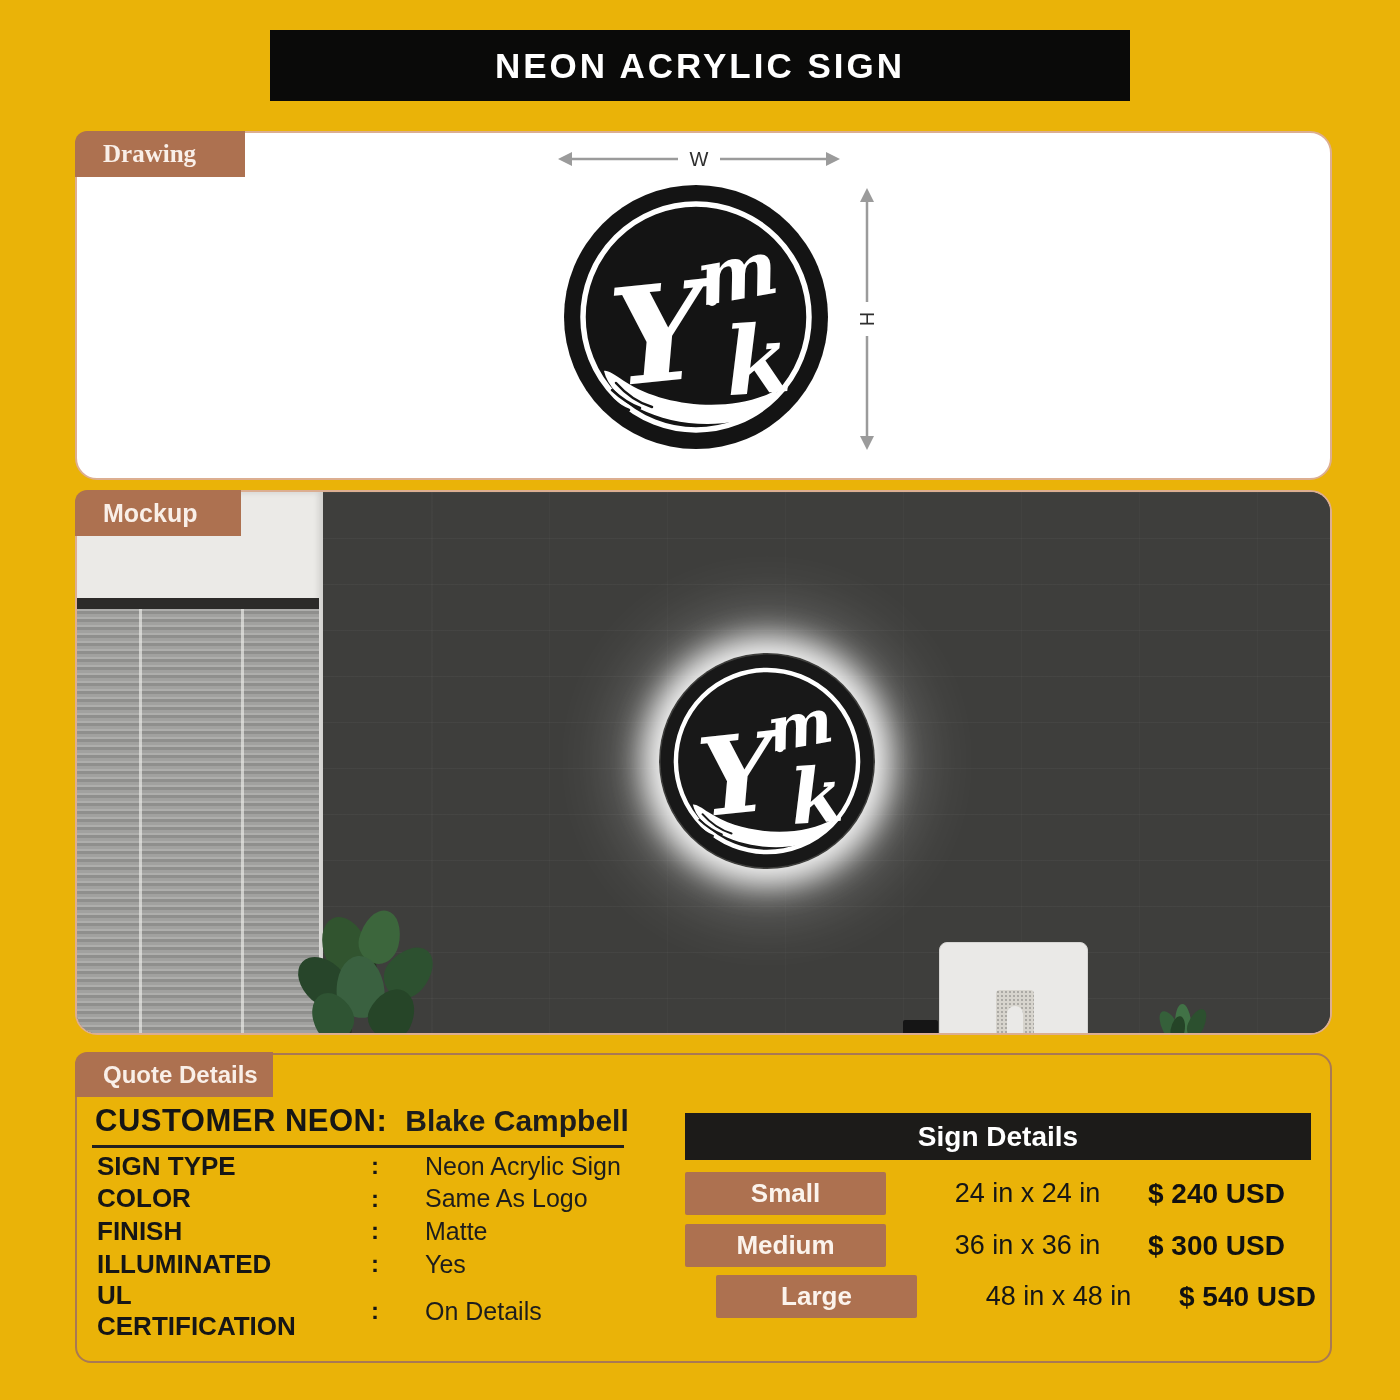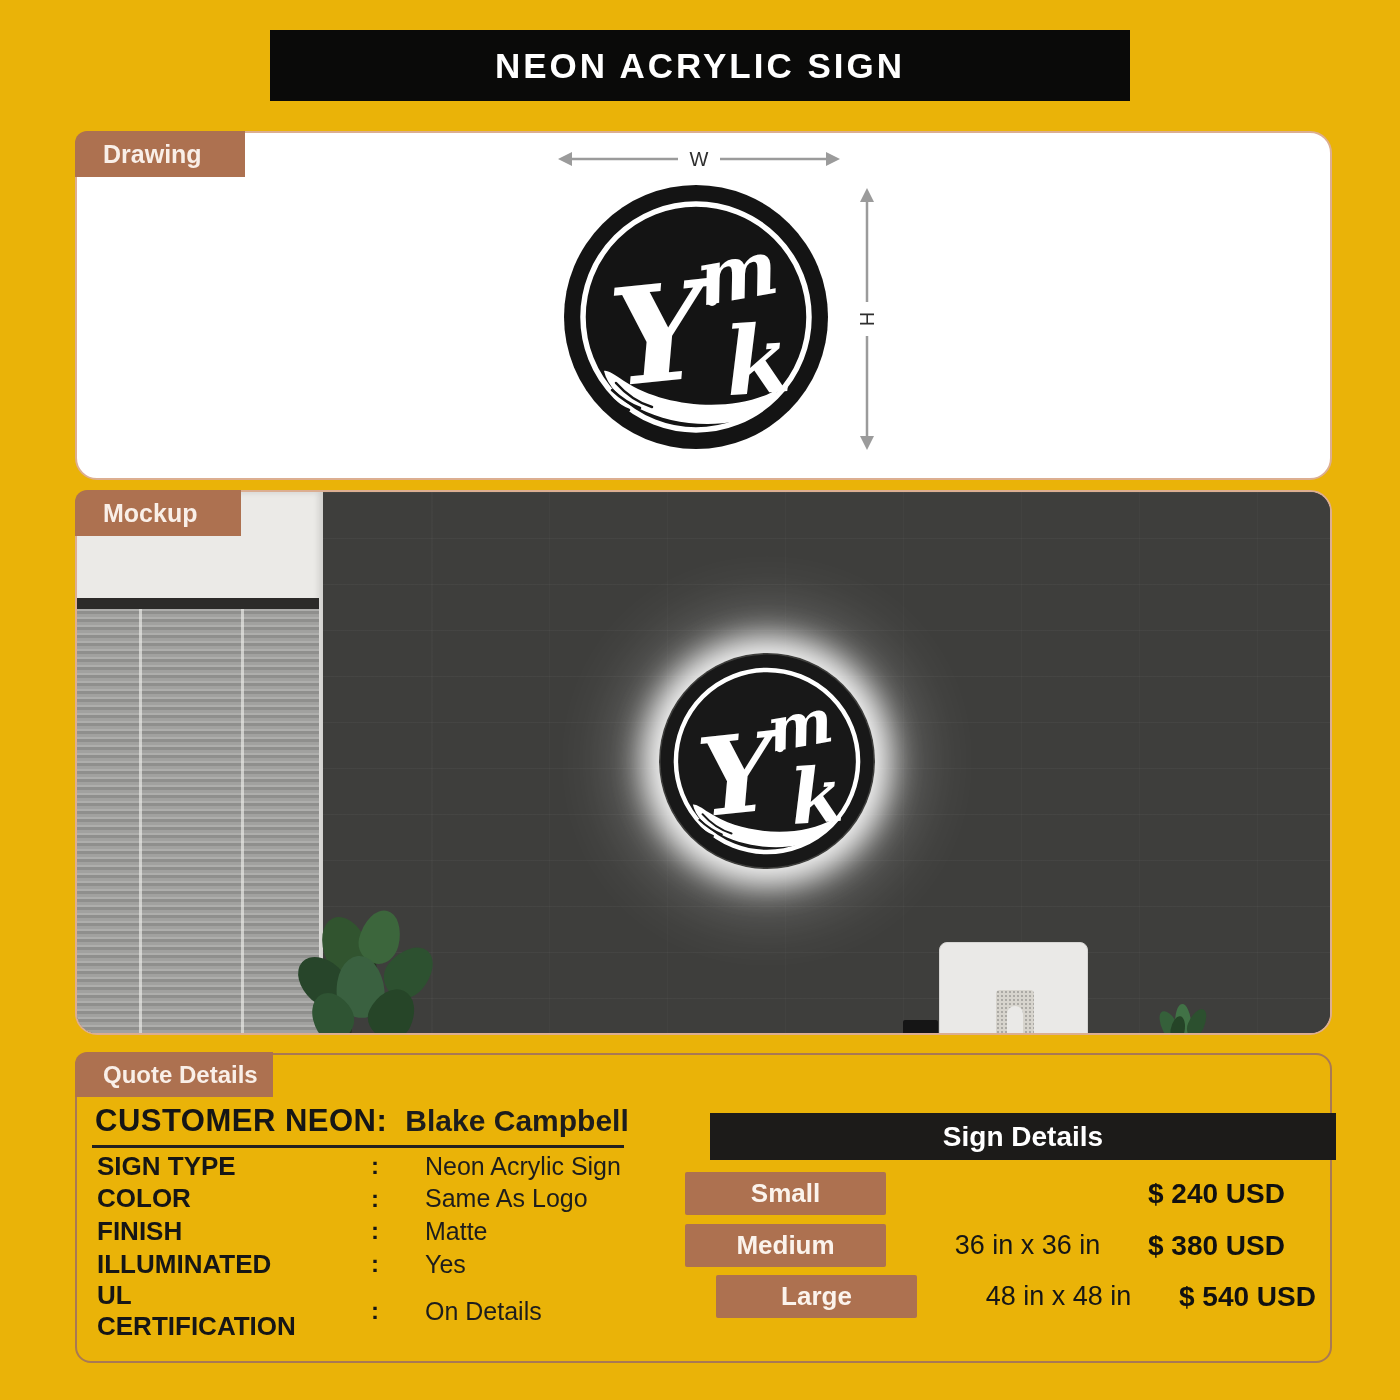--- a/index.html
+++ b/index.html
@@ -11,21 +11,21 @@
     display:flex;align-items:center;justify-content:center;}
   .header-bar span{color:#fff;font-size:35px;font-weight:bold;letter-spacing:3px;}
 
   
   .panel{position:absolute;border:2px solid #dcae91;border-radius:22px;box-sizing:border-box;}
   .panel.drawing{left:75px;top:131px;width:1257px;height:349px;background:#ffffff;}
   .panel.mockup{left:75px;top:490px;width:1257px;height:545px;background:#3e3e3c;overflow:hidden;}
   .panel.quote{left:75px;top:1053px;width:1257px;height:310px;background:transparent;border-color:#a97953;border-radius:16px;}
   .tab{position:absolute;background:#ad7150;color:#f9efe8;font-weight:bold;display:flex;align-items:center;
     padding-left:28px;box-sizing:border-box;border-radius:12px 0 0 0;z-index:6;}
-  .tab.drawing{left:75px;top:131px;width:170px;height:46px;font-size:25px;}
+  .tab.drawing{left:75px;top:131px;width:170px;height:46px;font-size:25px;font-family:Liberation Serif, serif;}
   .tab.mockup{left:75px;top:490px;width:166px;height:46px;font-size:25px;}
   .tab.quote{left:75px;top:1052px;width:198px;height:45px;font-size:24px;}
 
   
   .w-arrow{position:absolute;left:556px;top:147px;}
   .h-arrow{position:absolute;left:853px;top:186px;}
   .logo-box{position:absolute;left:562px;top:183px;width:268px;height:268px;}
 
   
   .m-abs{position:absolute;}
@@ -60,21 +60,21 @@
   .customer-value{font-size:30px;font-weight:600;color:#1d1d1d;}
   .customer-underline{position:absolute;left:92px;top:1145px;width:532px;height:3px;background:#23211f;}
   .quote-fields{position:absolute;left:97px;top:1150px;}
   .q-row{display:grid;grid-template-columns:238px 24px auto;height:32.6px;align-items:center;gap:28px;}
   .q-label{font-size:26px;font-weight:bold;color:#161616;}
   .q-sep{font-size:24px;font-weight:bold;color:#161616;text-align:center;}
   .q-value{font-size:25px;color:#1d1d1d;padding-left:10px;}
 
   
   .sd-header{position:absolute;left:685px;top:1113px;width:626px;height:47px;background:#1c1b19;
-    display:flex;align-items:center;justify-content:center;margin-left:25px;}
+    display:flex;align-items:center;justify-content:center;}
   .sd-header span{color:#fff;font-size:28px;font-weight:bold;}
   .sd-row{position:absolute;left:685px;width:626px;height:43px;}
   .sd-row.r0{top:1172px;} .sd-row.r1{top:1224px;} .sd-row.r2{top:1275px;margin-left:31px;}
   .sd-size{position:absolute;left:0;top:0;width:201px;height:43px;background:#ad7150;border-radius:2px;
     display:flex;align-items:center;justify-content:center;color:#fbf3ec;font-size:26px;font-weight:bold;cursor:pointer;}
   .sd-dims{position:absolute;left:220px;top:0;width:245px;height:43px;display:flex;align-items:center;
     justify-content:center;font-size:27px;color:#161616;}
   .sd-price{position:absolute;left:463px;top:0;width:170px;height:43px;display:flex;align-items:center;
     font-size:28px;font-weight:bold;color:#111;}
 </style>
@@ -220,26 +220,27 @@
       <span class="q-value">On Details</span>
     </div>
   </div>
 
   <div class="sd-header">
     <span>Sign Details</span>
   </div>
 
   <div class="sd-row r0">
     <div class="sd-size">Small</div>
+    <div class="sd-dims">24 in x 24 in</div>
     <div class="sd-price">$ 240 USD</div>
   </div>
   <div class="sd-row r1">
     <div class="sd-size">Medium</div>
     <div class="sd-dims">36 in x 36 in</div>
-    <div class="sd-price">$ 380 USD</div>
+    <div class="sd-price">$ 300 USD</div>
   </div>
   <div class="sd-row r2">
     <div class="sd-size">Large</div>
     <div class="sd-dims">48 in x 48 in</div>
     <div class="sd-price">$ 540 USD</div>
   </div>
 
 </div>
 
 </body></html>

